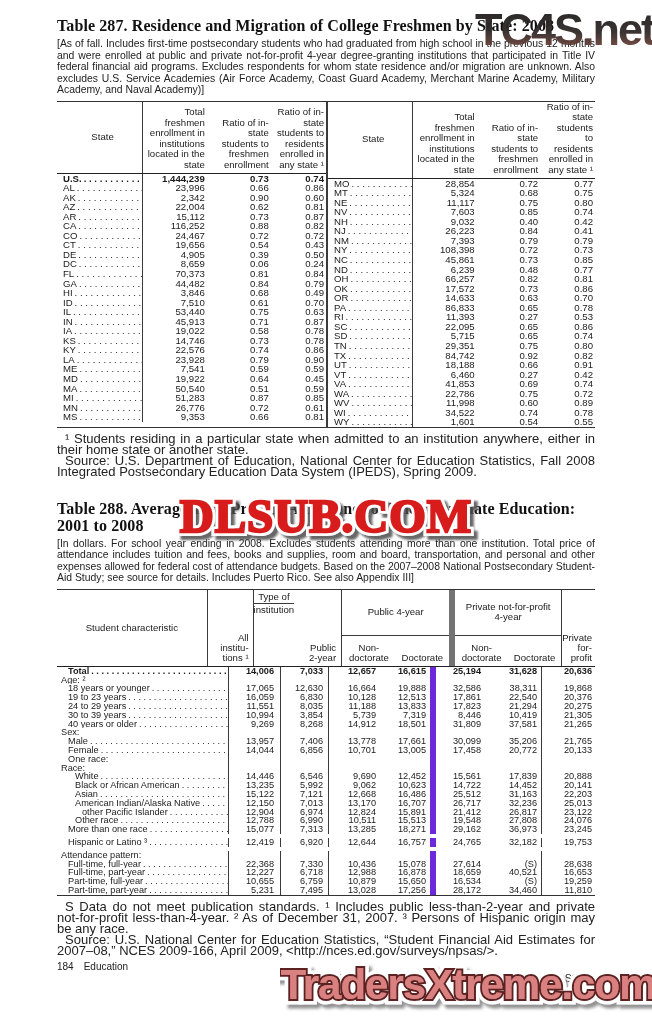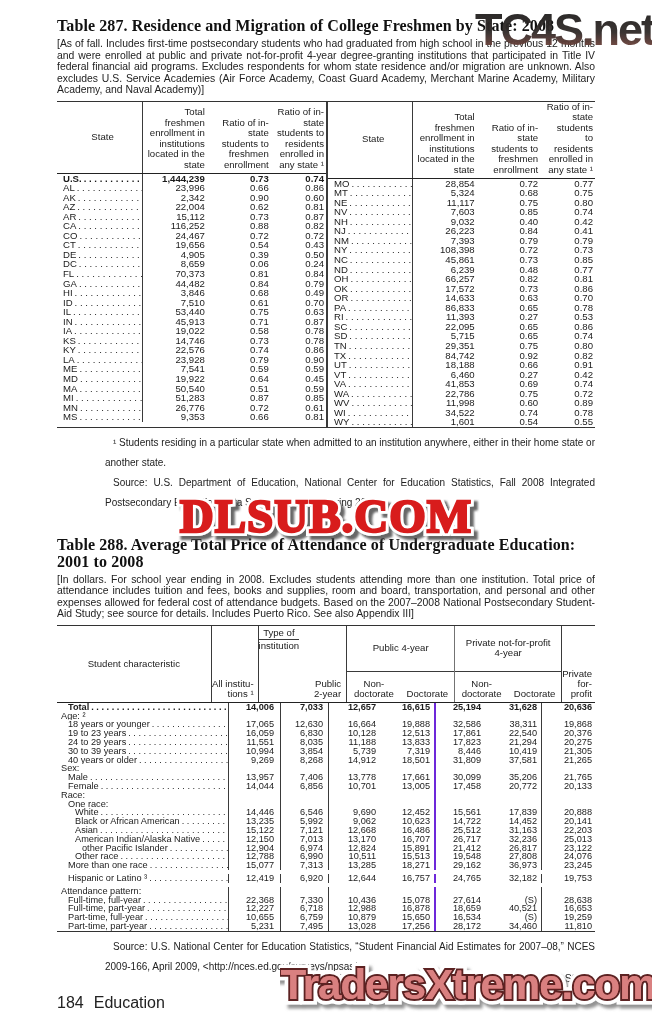--- a/index.html
+++ b/index.html
@@ -25,62 +25,62 @@
   .t7head .hc.state{justify-content:center;text-align:center;padding-bottom:0;}
   .t7row{display:flex;height:9.55px;line-height:9.55px;font-size:9.6px;}
   .t7row.bold, .t7row.bold .ld{font-weight:bold;}
   .c-state{width:82px;border-right:1px solid #3a3a3a;display:flex;padding-left:6px;overflow:hidden;}
   .c-state .ld{flex:1;overflow:hidden;white-space:nowrap;color:#1b1b1b;padding-left:2px;padding-right:2px;}
   .c-total{width:64px;text-align:right;padding-right:8px;}
   .c-r1{width:58px;text-align:right;padding-right:8px;}
   .c-r2{width:49px;text-align:right;padding-right:2px;}
   .t7head .c-state{border-right:1px solid #3a3a3a;}
 
-  .fnotes{font-size:10px;line-height:20px;margin-top:5px;color:#222;margin-left:48px;}
+  .fnotes{font-size:13px;line-height:11px;margin-top:5px;color:#222;}
   .fnotes p{margin:0;text-indent:8px;text-align:justify;}
 
   
   .t288{margin-top:5px;border-top:1px solid #333;border-bottom:1px solid #333;}
   .t8head{display:flex;border-bottom:1.5px solid #222;height:76px;font-size:9.6px;line-height:10.4px;}
   .h-stub{width:172px;border-right:1px solid #3a3a3a;display:flex;align-items:center;justify-content:center;}
   .h-allinst{width:52px;border-right:1px solid #3a3a3a;display:flex;flex-direction:column;
              justify-content:flex-end;text-align:right;padding-right:4px;box-sizing:border-box;
              white-space:pre-line;padding-bottom:2px;}
   .h-toi{flex:1;display:flex;flex-direction:row;}
   .toi-title{height:13px;line-height:13px;text-align:center;border-bottom:1px solid #3a3a3a;}
   .toi-cols{flex:1;display:flex;}
   .h-p2{width:48px;border-right:1px solid #3a3a3a;display:flex;flex-direction:column;justify-content:flex-end;
         text-align:right;padding-right:5px;box-sizing:border-box;white-space:pre-line;padding-bottom:2px;}
   .grp{display:flex;flex-direction:column;}
-  .grp.pub4{width:107px;border-right:1px solid #737373;}
+  .grp.pub4{width:107px;border-right:6px solid #737373;}
   .grp.priv4{width:106px;border-right:1px solid #3a3a3a;}
   .grp-title{flex:1;display:flex;align-items:center;justify-content:center;text-align:center;
              border-bottom:1px solid #3a3a3a;white-space:pre-line;}
   .grp-sub{height:30px;display:flex;}
   .grp-sub div{flex:1;display:flex;align-items:flex-end;justify-content:center;text-align:center;
                white-space:pre-line;padding-bottom:2px;}
   .h-pfp{flex:1;display:flex;flex-direction:column;justify-content:flex-end;text-align:right;
          padding-right:3px;box-sizing:border-box;white-space:pre-line;padding-bottom:2px;}
 
   .t8row{display:flex;height:8.8px;line-height:8.9px;font-size:9.2px;}
   .t8row.bold{font-weight:bold;}
   .t8row.spaced{padding-top:4px;}
   .s-stub{width:172px;border-right:1px solid #3a3a3a;display:flex;overflow:hidden;box-sizing:border-box;}
   .s-stub .ld{flex:1;overflow:hidden;white-space:nowrap;padding:0 2px;}
   .v{text-align:right;box-sizing:border-box;}
   .v.c1{width:52px;padding-right:6px;border-right:1px solid #3a3a3a;}
   .v.c2{width:48px;padding-right:5px;border-right:1px solid #3a3a3a;}
   .v.c3{width:55px;padding-right:8px;}
-  .v.c4{width:52px;padding-right:4px;border-right:2px solid #6d28d9;}
+  .v.c4{width:52px;padding-right:4px;border-right:6px solid #6d28d9;}
   .v.c5{width:53px;padding-right:8px;}
   .v.c6{width:53px;padding-right:4px;border-right:1px solid #3a3a3a;}
   .v.c7{width:53px;padding-right:3px;}
 
   
-  .footer-left{position:absolute;left:57px;top:961px;font-size:16px;color:#222;margin-top:33px;}
+  .footer-left{position:absolute;left:57px;top:961px;font-size:10px;color:#222;}
   .footer-left .pg{margin-right:10px;}
   .attribution{position:absolute;left:312px;top:972px;font-size:10.5px;color:#222;white-space:nowrap;}
 
   
   .wm{position:absolute;pointer-events:none;}
   .wm-top{top:0px;right:-6px;}
   .wm-mid{left:126px;top:486px;}
   .wm-bot{left:280px;top:950px;}
 </style>
 </head>
@@ -743,34 +743,34 @@
             </div>
             <div class="v c1">14,044</div>
             <div class="v c2">6,856</div>
             <div class="v c3">10,701</div>
             <div class="v c4">13,005</div>
             <div class="v c5">17,458</div>
             <div class="v c6">20,772</div>
             <div class="v c7">20,133</div>
           </div>
           <div class="t8row">
-            <div class="s-stub" style="padding-left: 4px;">
-              <span class="sl">Race:</span>
+            <div class="s-stub" style="padding-left: 11px;">
+              <span class="sl">One race:</span>
             </div>
             <div class="v c1"></div>
             <div class="v c2"></div>
             <div class="v c3"></div>
             <div class="v c4"></div>
             <div class="v c5"></div>
             <div class="v c6"></div>
             <div class="v c7"></div>
           </div>
           <div class="t8row">
-            <div class="s-stub" style="padding-left: 11px;">
-              <span class="sl">One race:</span>
+            <div class="s-stub" style="padding-left: 4px;">
+              <span class="sl">Race:</span>
             </div>
             <div class="v c1"></div>
             <div class="v c2"></div>
             <div class="v c3"></div>
             <div class="v c4"></div>
             <div class="v c5"></div>
             <div class="v c6"></div>
             <div class="v c7"></div>
           </div>
           <div class="t8row">
@@ -938,20 +938,21 @@
             <div class="v c3">13,028</div>
             <div class="v c4">17,256</div>
             <div class="v c5">28,172</div>
             <div class="v c6">34,460</div>
             <div class="v c7">11,810</div>
           </div>
         </div>
     </div>
 
     <div class="fnotes">
+      <p>S Data do not meet publication standards. ¹ Includes public less-than-2-year and private not-for-profit less-than-4-year. ² As of December 31, 2007. ³ Persons of Hispanic origin may be any race.</p>
       <p>Source: U.S. National Center for Education Statistics, “Student Financial Aid Estimates for 2007–08,” NCES 2009-166, April 2009, &lt;http://nces.ed.gov/surveys/npsas/&gt;.</p>
     </div>
 
   </div>
 
   <div class="footer-left">
     <span class="pg">184</span><span>Education</span>
   </div>
   <div class="attribution">U.S. Census Bureau, Statistical Abstract of the United States: 2012</div>
 

